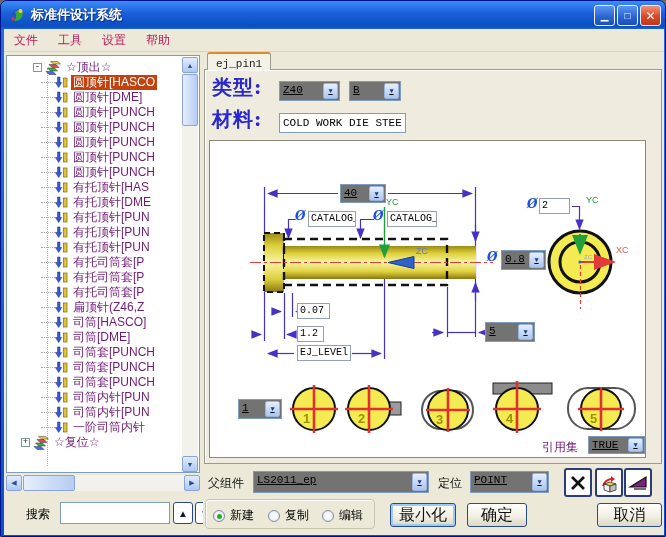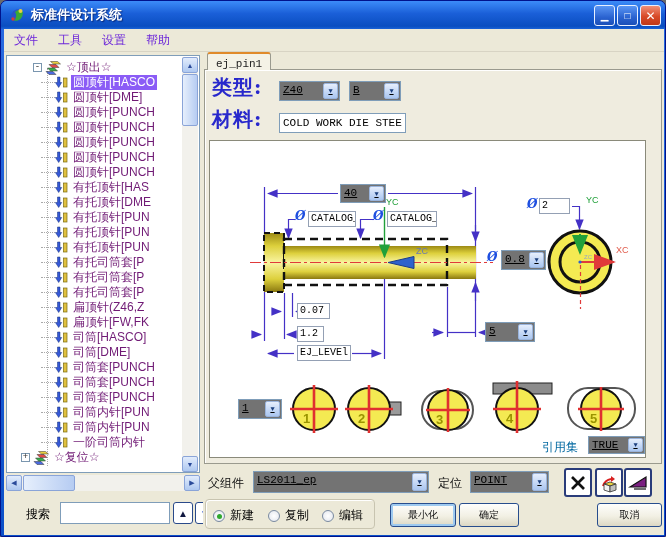--- a/index.html
+++ b/index.html
@@ -8,34 +8,34 @@
     border:1px solid #00138c;border-radius:7px 7px 2px 2px;overflow:hidden;}
   .titlebar{position:absolute;left:0;top:0;width:666px;height:28px;
     background:linear-gradient(#3c8cf8,#1a5fd8 45%,#0a4ec0 90%,#1a63d8);display:flex;align-items:center;}
   .appicon{width:18px;height:18px;margin:0 5px 0 7px;}
   .wtitle{color:#fff;font-weight:bold;font-size:13px;text-shadow:1px 1px 1px #0a2a7a;}
   .tbtns{position:absolute;right:6px;top:4px;display:flex;gap:2px;}
   .tbtn{width:21px;height:21px;border-radius:3px;border:1px solid #e8f0ff;color:#fff;font-size:10px;
     display:flex;align-items:center;justify-content:center;background:linear-gradient(#5a96f4,#2a62d0 60%,#1a4fb8);}
   .tbtn.close{background:linear-gradient(#f09078,#d84a28 55%,#c03818);font-size:12px;font-weight:bold;}
   .menubar{position:absolute;left:3px;top:28px;width:660px;height:23px;background:#ece9d8;
-    border-bottom:1px solid #d8d4c4;display:flex;align-items:center;font-size:12px;color:#6d28d9;font-family:Liberation Serif, serif;}
+    border-bottom:1px solid #d8d4c4;display:flex;align-items:center;font-size:12px;color:#be185d;font-family:Liberation Serif, serif;}
   .mitem{padding:3px 10px;}
   .lpanel{position:absolute;left:3px;top:51px;width:199px;height:483px;background:#ece9d8;}
   .treebox{position:absolute;left:2px;top:3px;width:194px;height:418px;background:#fff;
     border:1px solid #7f9db9;overflow:hidden;font-size:12px;}
   .tguide{position:absolute;left:40px;top:12px;height:398px;border-left:1px dotted #aaa;}
   .trow{position:relative;height:15px;line-height:15px;display:flex;align-items:center;white-space:nowrap;}
   .trow .stub{width:14px;margin-left:34px;border-top:1px dotted #aaa;height:0;flex:none;}
   .trow.root{padding-left:26px;}
   .trow .exp{width:9px;height:9px;flex:none;border:1px solid #7a96af;background:#fff;color:#333;
     font:9px/7px "Liberation Mono",monospace;text-align:center;margin-right:3px;}
   .trow .ticon{flex:none;margin-right:3px;display:flex;}
   .trow .lbl{padding:0 2px;color:#701a75;}
-  .trow.sel .lbl{background:#8b5cf6;color:#fff;text-align:right;}
+  .trow.sel .lbl{background:#c2410c;color:#fff;text-align:right;}
   .vscroll{position:absolute;right:1px;top:1px;width:16px;height:415px;background:#f2f1ec;}
   .sbtn{position:absolute;width:16px;height:16px;border:1px solid #8aa4d8;border-radius:2px;
     background:linear-gradient(#e2ecfc,#aec8f0);color:#2a4a9a;font-size:7px;display:flex;align-items:center;justify-content:center;}
   .sthumb{position:absolute;border:1px solid #8aa4d8;border-radius:2px;background:linear-gradient(90deg,#e6effc,#b6ccf2);}
   .hscroll{position:absolute;left:2px;top:423px;width:194px;height:16px;background:#f2f1ec;}
   .searchrow{position:absolute;left:16px;top:448px;width:199px;height:30px;font-size:12px;}
   .searchrow .slbl{position:absolute;left:6px;top:6px;}
   .sinput{position:absolute;left:40px;top:2px;width:110px;height:22px;border:1px solid #7f9db9;font:12px "Liberation Sans";padding:2px;}
   .arrbtn{position:absolute;top:2px;width:20px;height:22px;background:#fff;border:1px solid #2a4a8a;
     border-radius:3px;display:flex;align-items:center;justify-content:center;font-size:10px;}
@@ -48,29 +48,29 @@
   .biglabel{position:absolute;color:#2828cc;font:bold 20px "DejaVu Serif",serif;letter-spacing:1px;}
   .combo{position:absolute;border:1px solid #7f9db9;background:#737373;display:flex;height:20px;font:11px "Liberation Mono",monospace;text-decoration:underline;}
   .combo .tx{flex:1;padding:2px 3px;overflow:hidden;white-space:nowrap;color:#000;}
   .combo .btn{width:15px;flex:none;margin:1px;border:1px solid #9ab4dc;border-radius:2px;
     background:linear-gradient(#e6eefc,#aac6f0);color:#1b3f7e;font-size:7px;display:flex;align-items:center;justify-content:center;}
   .txtinput{position:absolute;border:1px solid #7f9db9;background:#fff;font:11px "Liberation Mono",monospace;padding:2px 3px;color:#000;}
   .canvas{position:absolute;left:6px;top:88px;width:437px;height:318px;background:#fff;border:1px solid #8a8a7a;}
   .fieldbox{position:absolute;border:1px solid #94a0b4;background:#fff;height:16px;
     font:10px/14px "Liberation Mono",monospace;padding:0 2px;color:#000;white-space:nowrap;overflow:hidden;}
   .dia{position:absolute;color:#1e4fe0;font:bold italic 12px "DejaVu Serif",serif;}
-  .reflabel{position:absolute;font-size:12px;color:#0369a1;}
+  .reflabel{position:absolute;font-size:12px;color:#701a75;}
   .flabel{position:absolute;font-size:12px;color:#111;}
   .toolbtn{position:absolute;width:28px;height:29px;background:#fff;border:2px solid #2a3c7a;border-radius:3px;
     display:flex;align-items:center;justify-content:center;}
   .groupbox{position:absolute;border:1px solid #c8c4b0;border-radius:4px;box-shadow:inset 1px 1px 0 #fff;}
   .radio{position:absolute;display:flex;align-items:center;font-size:12px;gap:5px;}
   .rdot{width:12px;height:12px;border-radius:50%;border:1px solid #7a8aa0;background:radial-gradient(#fff,#e0e4ec);position:relative;}
   .radio.on .rdot::after{content:"";position:absolute;left:3px;top:3px;width:5px;height:5px;border-radius:50%;background:#2fa82f;}
-  .xpbtn{position:absolute;height:24px;border:1px solid #274d8d;border-radius:3px;font-size:10px;color:#111;
+  .xpbtn{position:absolute;height:24px;border:1px solid #274d8d;border-radius:3px;font-size:16px;color:#111;
     background:linear-gradient(#fefefc,#f2f0e4 55%,#dcd8c4);display:flex;align-items:center;justify-content:center;}
   .xpbtn.def{box-shadow:inset 0 0 0 2px #9ecaf0;}
 </style>
 </head>
 <body>
 
 <div class="window">
 
   <div class="titlebar">
     <svg class="appicon" viewBox="0 0 18 18">
@@ -270,30 +270,20 @@
           </div>
           <div class="trow">
             <span class="stub"></span>
             <span class="ticon">
               <svg width="13" height="13" viewBox="0 0 13 13">
                 <rect x="8.5" y="2" width="3.5" height="9" fill="#e0c040" stroke="#7a6a10" stroke-width="0.7"></rect>
                 <path d="M2.5 1 h2.5 v5.5 h1.7 L3.7 11.5 L0.4 6.5 h2.1 Z" fill="#3558d8" stroke="#16307a" stroke-width="0.5"></path>
               </svg>
             </span>
             <span class="lbl">扁顶针(Z46,Z</span>
-          </div>
-          <div class="trow">
-            <span class="stub"></span>
-            <span class="ticon">
-              <svg width="13" height="13" viewBox="0 0 13 13">
-                <rect x="8.5" y="2" width="3.5" height="9" fill="#e0c040" stroke="#7a6a10" stroke-width="0.7"></rect>
-                <path d="M2.5 1 h2.5 v5.5 h1.7 L3.7 11.5 L0.4 6.5 h2.1 Z" fill="#3558d8" stroke="#16307a" stroke-width="0.5"></path>
-              </svg>
-            </span>
-            <span class="lbl">扁顶针[FW,FK</span>
           </div>
           <div class="trow">
             <span class="stub"></span>
             <span class="ticon">
               <svg width="13" height="13" viewBox="0 0 13 13">
                 <rect x="8.5" y="2" width="3.5" height="9" fill="#e0c040" stroke="#7a6a10" stroke-width="0.7"></rect>
                 <path d="M2.5 1 h2.5 v5.5 h1.7 L3.7 11.5 L0.4 6.5 h2.1 Z" fill="#3558d8" stroke="#16307a" stroke-width="0.5"></path>
               </svg>
             </span>
             <span class="lbl">司筒[HASCO]</span>
@@ -598,16 +588,16 @@
     </div>
     <div class="radio" style="left:65px;top:455px;">
       <span class="rdot"></span>
         <span class="rlbl">复制</span>
     </div>
     <div class="radio" style="left:119px;top:455px;">
       <span class="rdot"></span>
         <span class="rlbl">编辑</span>
     </div>
     <div class="xpbtn def" style="left:187px;top:451px;width:66px;">最小化</div>
-    <div class="xpbtn" style="left:256px;top:451px;width:60px;">确定</div>
+    <div class="xpbtn" style="left:264px;top:451px;width:60px;">确定</div>
     <div class="xpbtn" style="left:394px;top:451px;width:65px;">取消</div>
   </div>
 </div>
 
 </body></html>

